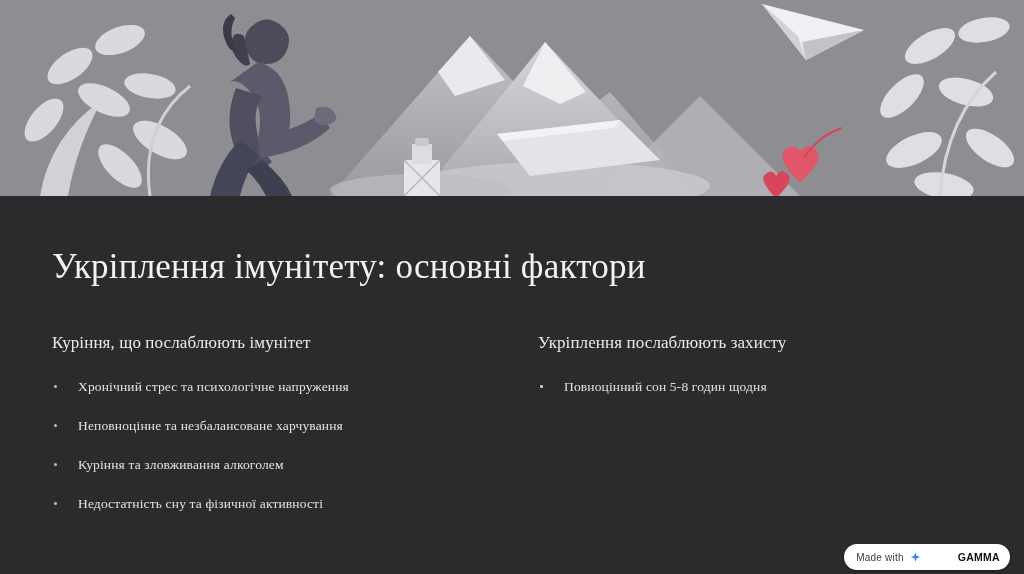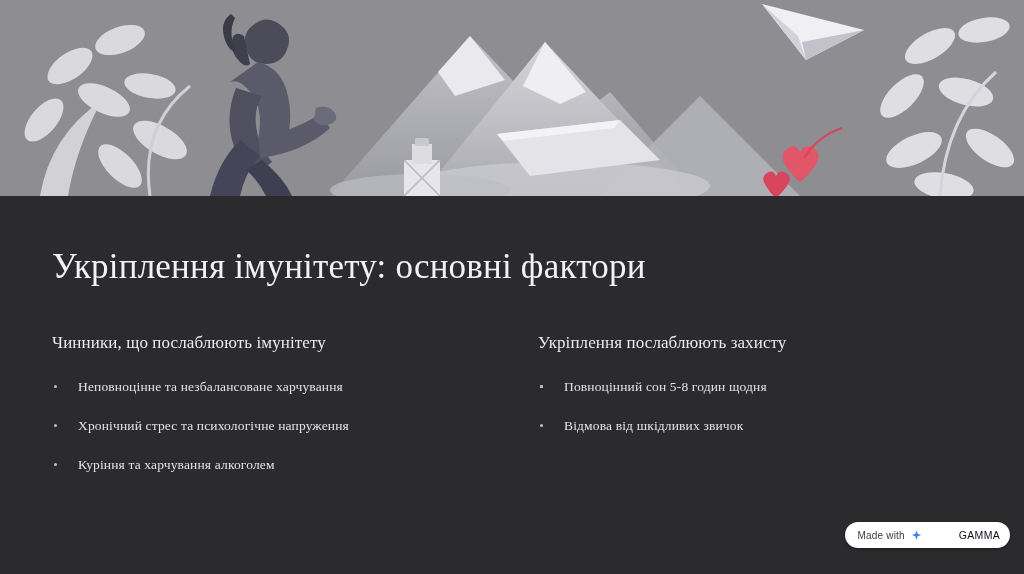--- a/index.html
+++ b/index.html
@@ -98,21 +98,21 @@
     width: 3px;
     height: 3px;
     background: #bfbfc4;
     border-radius: 50%;
   }
 
   
   .gamma-badge {
     position: absolute;
     right: 14px;
-    bottom: 26px;
+    bottom: 4px;
     height: 26px;
     padding: 0 10px 0 12px;
     background: #ffffff;
     border-radius: 13px;
     display: flex;
     align-items: center;
     gap: 6px;
     box-shadow: 0 1px 3px rgba(0,0,0,0.35);
   }
   .gamma-badge .made-with {
@@ -126,21 +126,21 @@
     align-items: center;
     gap: 3px;
   }
   .gamma-badge .gamma-logo {
     width: 11px;
     height: 11px;
   }
   .gamma-badge .gamma-name {
     font-family: "Liberation Sans", sans-serif;
     font-size: 10.5px;
-    font-weight: normal;
+    font-weight: bold;
     color: #10101a;
     letter-spacing: 0.3px;
     padding-left: 34px;
   }
 </style>
 </head>
 <body>
 
 <div class="slide">
 
@@ -226,53 +226,53 @@
       </g>
     </svg>
   </div>
 
   <div class="body">
     <div class="title">Укріплення імунітету: основні фактори</div>
 
     <div class="columns">
 
       <div class="col">
-        <div class="col-heading">Чинники, що послаблюють імунітету</div>
+        <div class="col-heading">Куріння, що послаблюють імунітет</div>
         <ul class="bullets">
           <li>
             <span class="dot"></span>
+            <span>Хронічний стрес та психологічне напруження</span>
+          </li>
+          <li>
+            <span class="dot"></span>
             <span>Неповноцінне та незбалансоване харчування</span>
           </li>
           <li>
             <span class="dot"></span>
-            <span>Хронічний стрес та психологічне напруження</span>
-          </li>
-          <li>
-            <span class="dot"></span>
-            <span>Куріння та харчування алкоголем</span>
+            <span>Куріння та зловживання алкоголем</span>
+          </li>
+          <li>
+            <span class="dot"></span>
+            <span>Недостатність сну та фізичної активності</span>
           </li>
         </ul>
       </div>
 
       <div class="col">
         <div class="col-heading">Укріплення послаблюють захисту</div>
         <ul class="bullets">
           <li>
             <span class="dot"></span>
           </li>
           <li>
             <span class="dot"></span>
           </li>
           <li>
             <span class="dot"></span>
             <span>Повноцінний сон 5-8 годин щодня</span>
-          </li>
-          <li>
-            <span class="dot"></span>
-            <span>Відмова від шкідливих звичок</span>
           </li>
         </ul>
       </div>
 
     </div>
   </div>
 
   <div class="gamma-badge">
     <span class="made-with">Made with</span>
     <span class="gamma-word">

